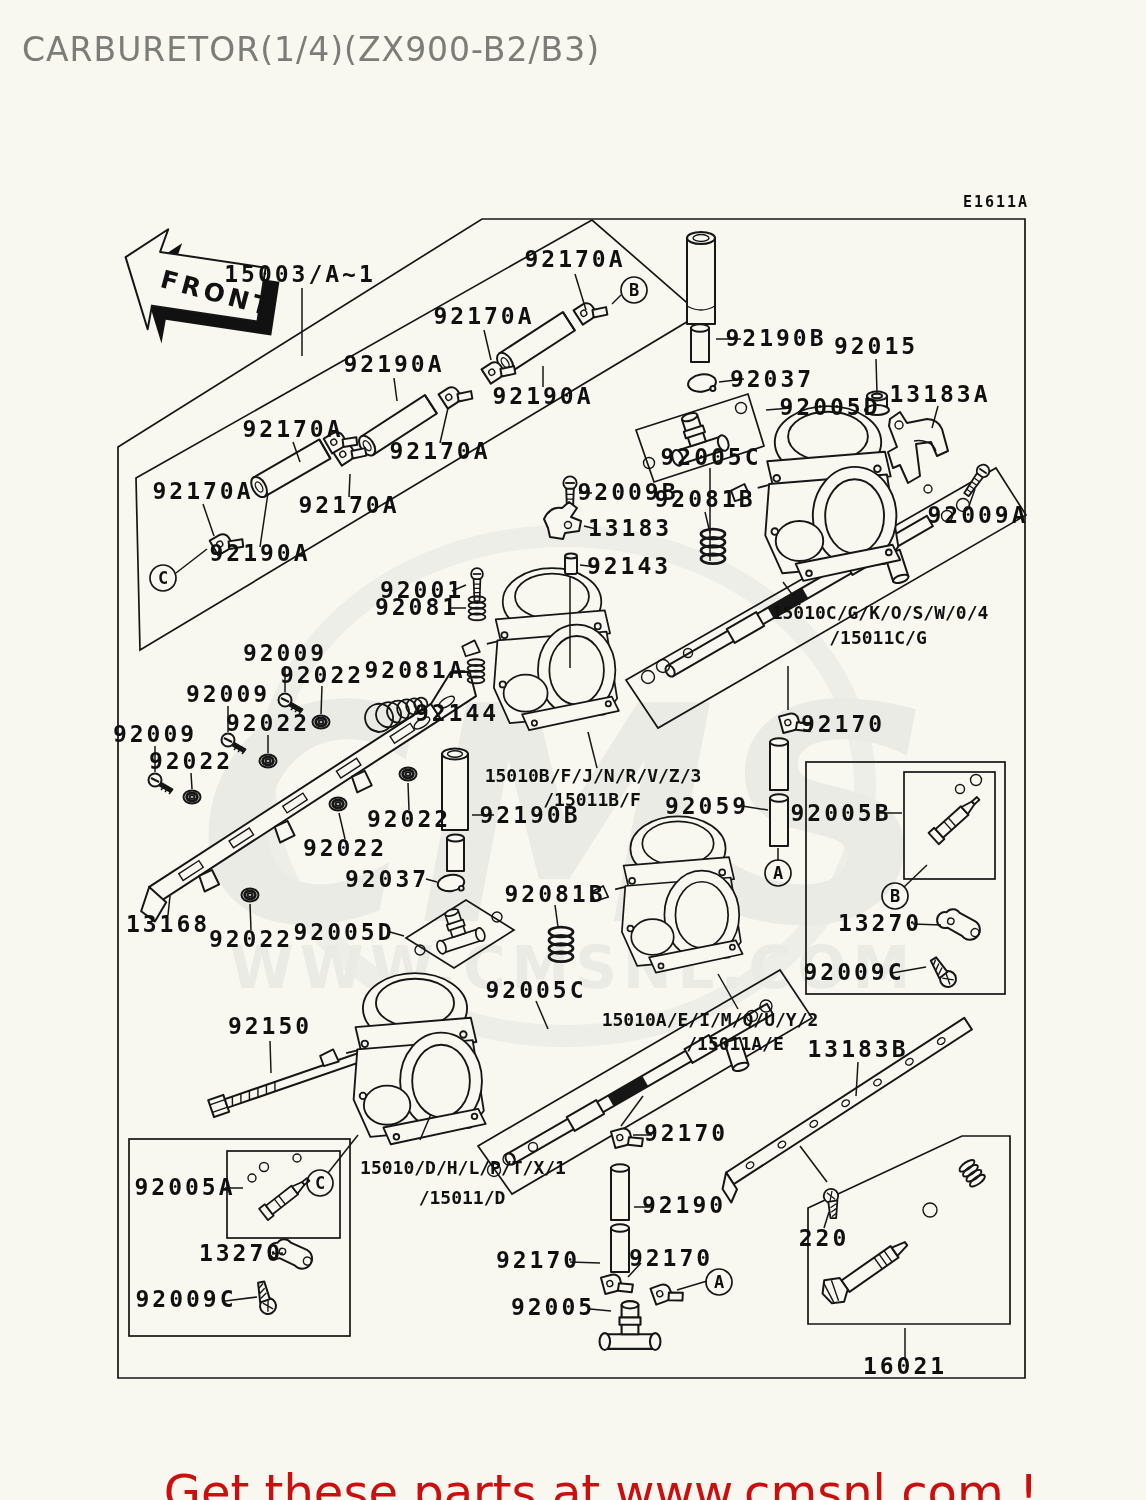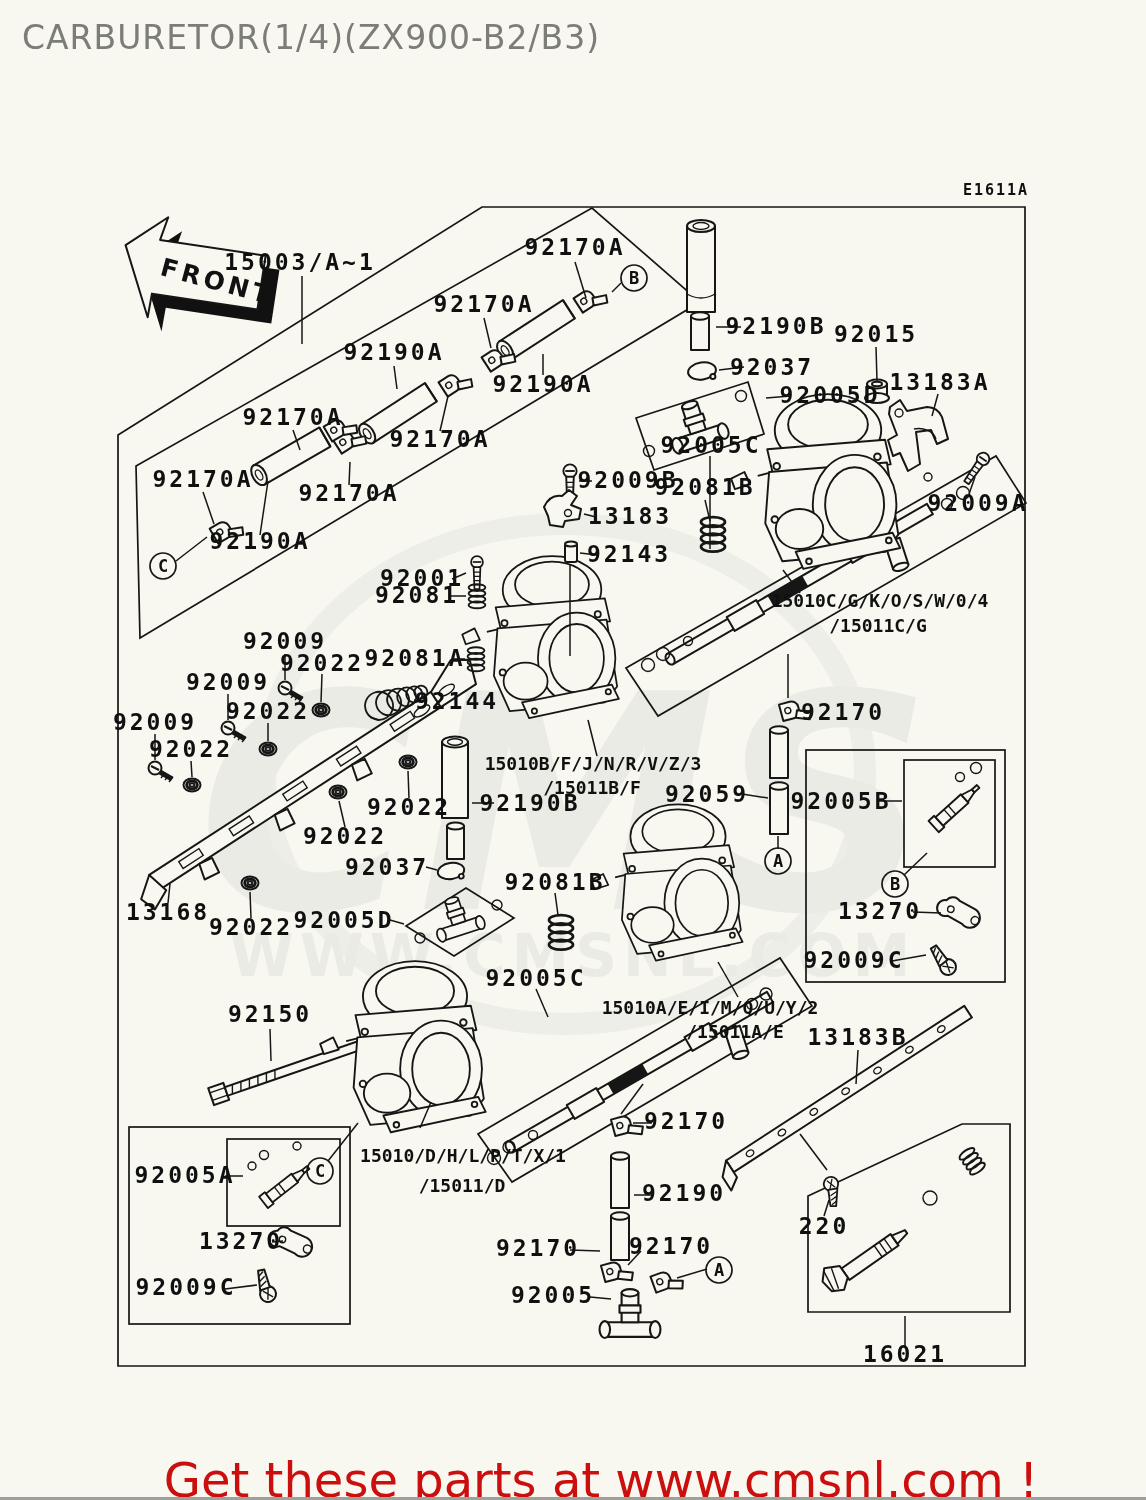--- a/index.html
+++ b/index.html
@@ -1,17 +1,17 @@
 <!DOCTYPE html>
 <html><head>
 <meta charset="utf-8">
 <style>
   html,body{margin:0;padding:0;}
   body{width:1146px;height:1500px;position:relative;background:#f8f8f1;font-family:"DejaVu Sans",sans-serif;overflow:hidden;}
-  #stage{position:absolute;left:0;top:4px;width:1146px;height:1142px;}
+  #stage{position:absolute;left:0;top:16px;width:1146px;height:1142px;}
   .page-title{position:absolute;left:22px;top:14px;font-size:33px;color:#7c7c78;letter-spacing:1px;white-space:nowrap;}
   .footer{position:absolute;left:0;top:1448px;width:1146px;text-align:center;font-size:48px;color:#cb0e0e;white-space:nowrap;padding-left:28px;}
   .bottom-strip{position:absolute;left:0;top:1493px;width:1146px;height:7px;background:#a0a09a;}
   svg{position:absolute;left:0;top:0;}
   svg *{vector-effect:none;}
   .p{fill:#f8f8f1;stroke:#161616;stroke-width:2;stroke-linejoin:round;}
   .ln{stroke:#161616;stroke-width:2;fill:none;stroke-linejoin:round;}
   .thin{stroke:#161616;stroke-width:1.4;fill:none;}
   .box{stroke:#161616;stroke-width:1.7;fill:none;stroke-linejoin:miter;}
   .lead{stroke:#161616;stroke-width:1.5;}

